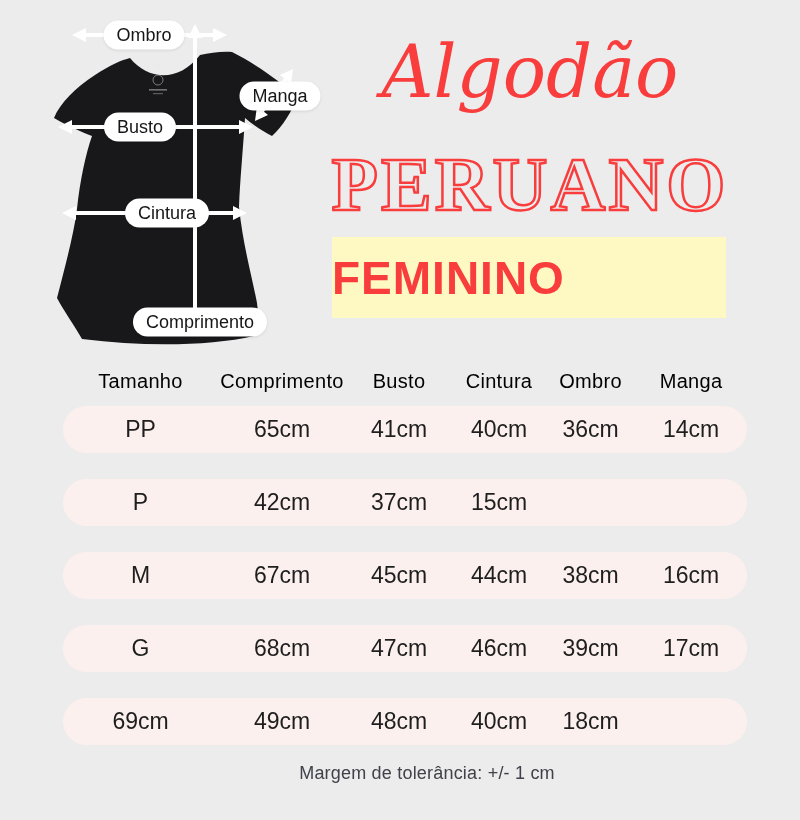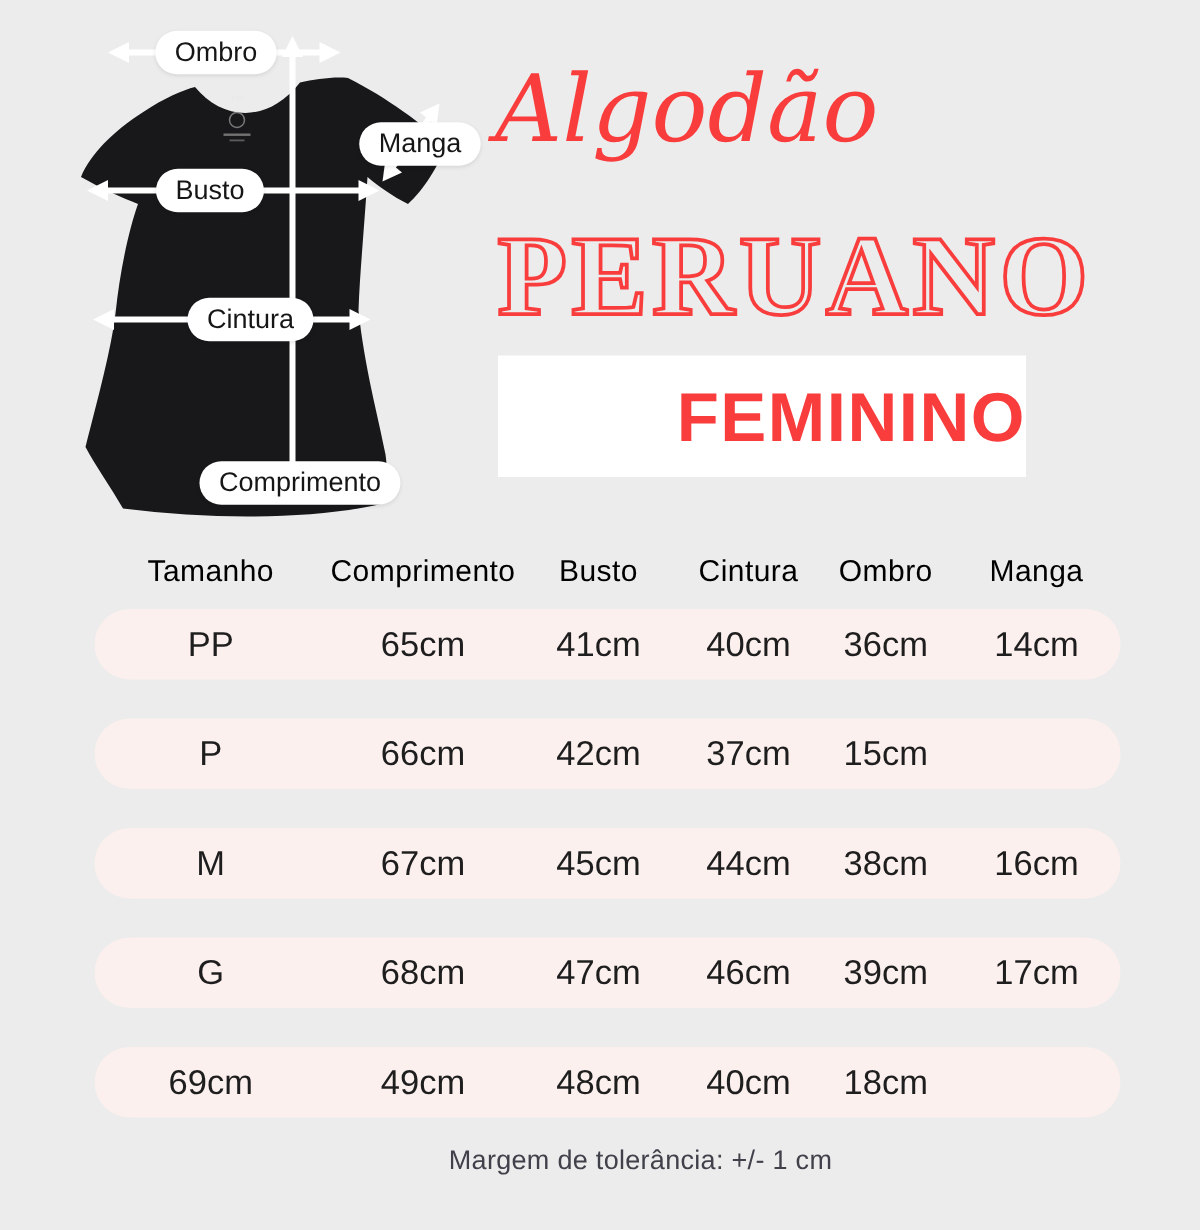--- a/index.html
+++ b/index.html
@@ -29,34 +29,34 @@
   }
   .pill-ombro{left:134px;top:30px;}
   .pill-manga{left:270px;top:91px;}
   .pill-busto{left:130px;top:122px;}
   .pill-cintura{left:157px;top:208px;}
   .pill-comprimento{left:190px;top:317px;}
 
   
   .title-script{
     position:absolute;left:330px;top:10px;width:400px;
-    text-align:left;
+    text-align:center;
     font-family:"DejaVu Serif", serif;font-style:italic;
-    font-size:62px;line-height:125px;color:var(--accent);
+    font-size:72px;line-height:125px;color:var(--accent);
   }
   .title-outline{
     position:absolute;left:325px;top:144px;width:410px;
     text-align:center;
     font-family:"Liberation Serif", serif;font-weight:bold;
     font-size:76px;line-height:80px;letter-spacing:3px;
     color:transparent;-webkit-text-stroke:2.5px var(--accent);
   }
   .banner{
-    position:absolute;left:332px;top:237px;width:352px;height:81px;
-    background:#ffffff;display:flex;align-items:center;justify-content:flex-end;
+    position:absolute;left:332px;top:237px;width:394px;height:81px;
+    background:#fef9c3;display:flex;align-items:center;justify-content:flex-start;
   }
   .banner-text{
     font-size:46px;font-weight:bold;color:var(--accent);letter-spacing:1px;
   }
 
   
   .size-table{position:absolute;left:63px;top:368px;width:684px;}
   .trow{
     display:grid;
     grid-template-columns:155px 128px 106px 94px 89px 112px;
@@ -154,21 +154,20 @@
       <div>PP</div>
       <div>65cm</div>
       <div>41cm</div>
       <div>40cm</div>
       <div>36cm</div>
       <div>14cm</div>
     </div>
 
     <div class="trow tdata">
       <div>P</div>
-      <div>66cm</div>
       <div>42cm</div>
       <div>37cm</div>
       <div>15cm</div>
     </div>
 
     <div class="trow tdata">
       <div>M</div>
       <div>67cm</div>
       <div>45cm</div>
       <div>44cm</div>

